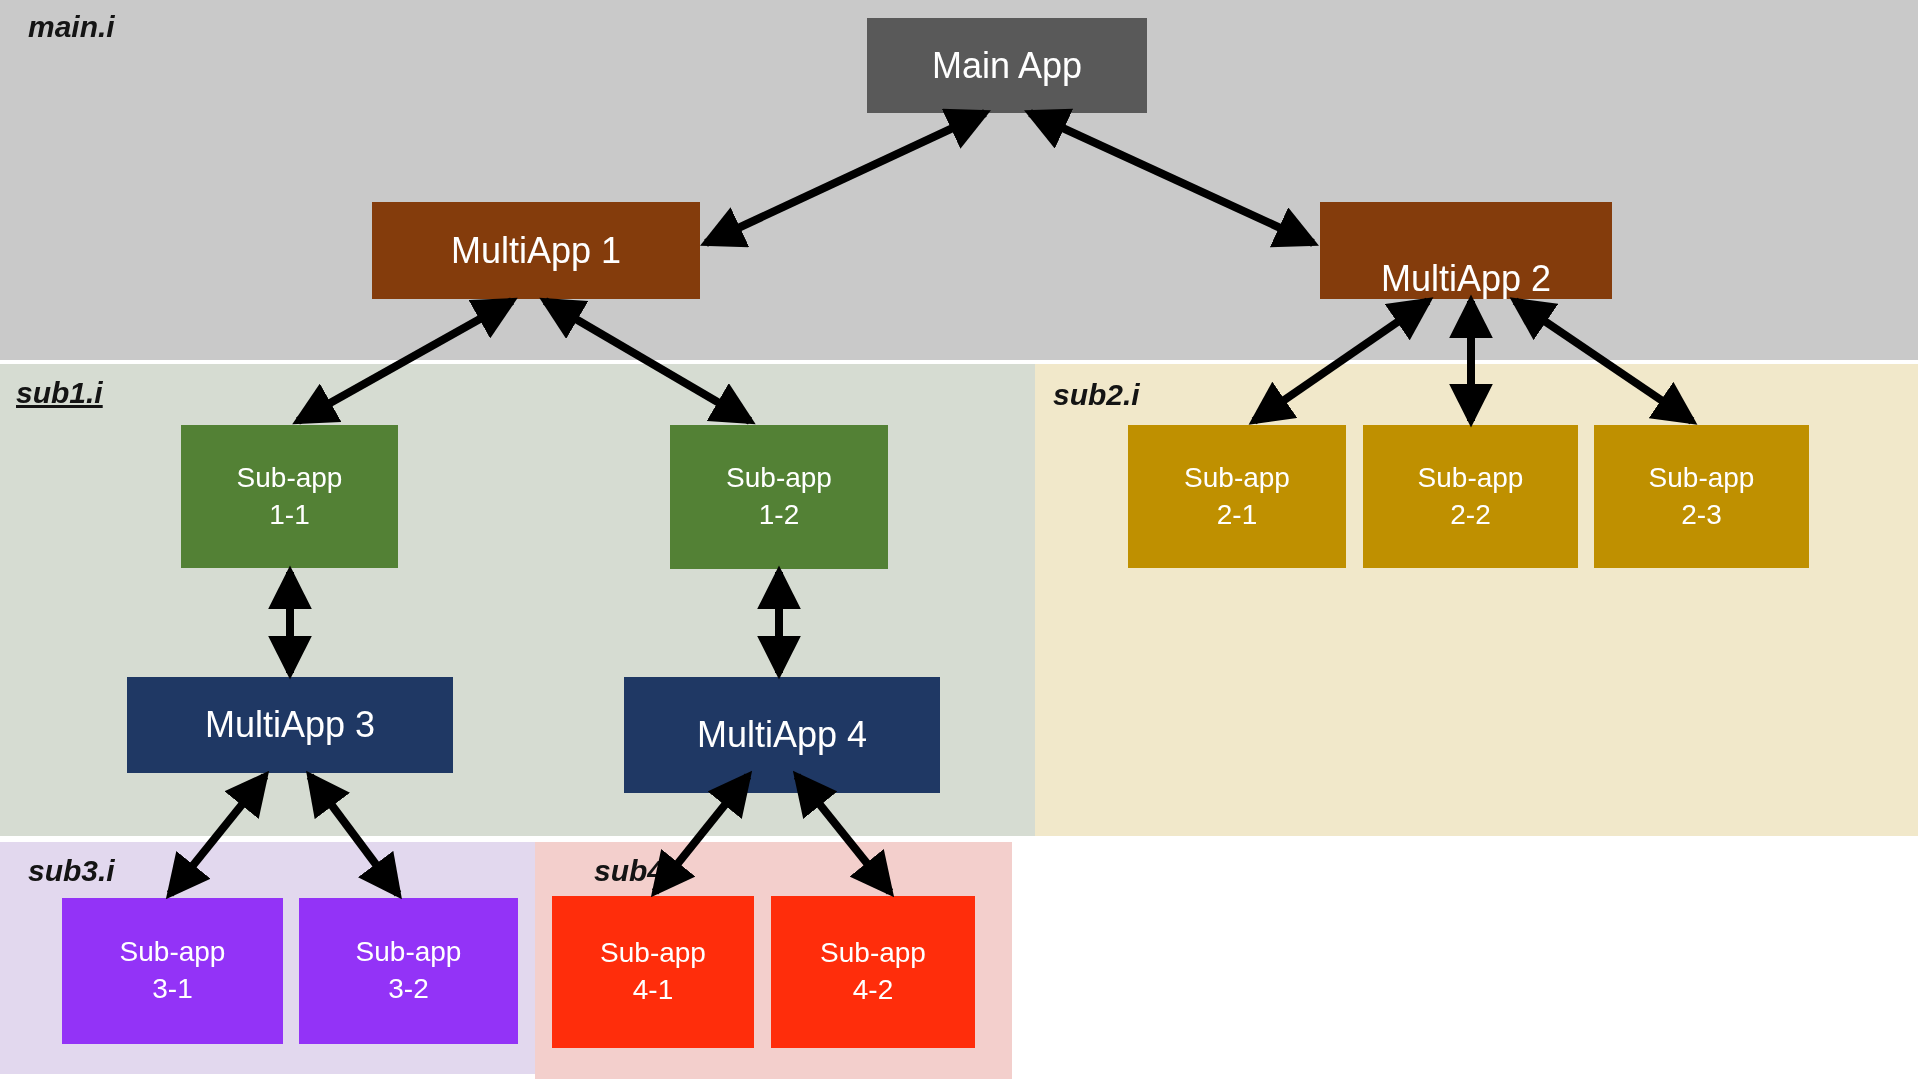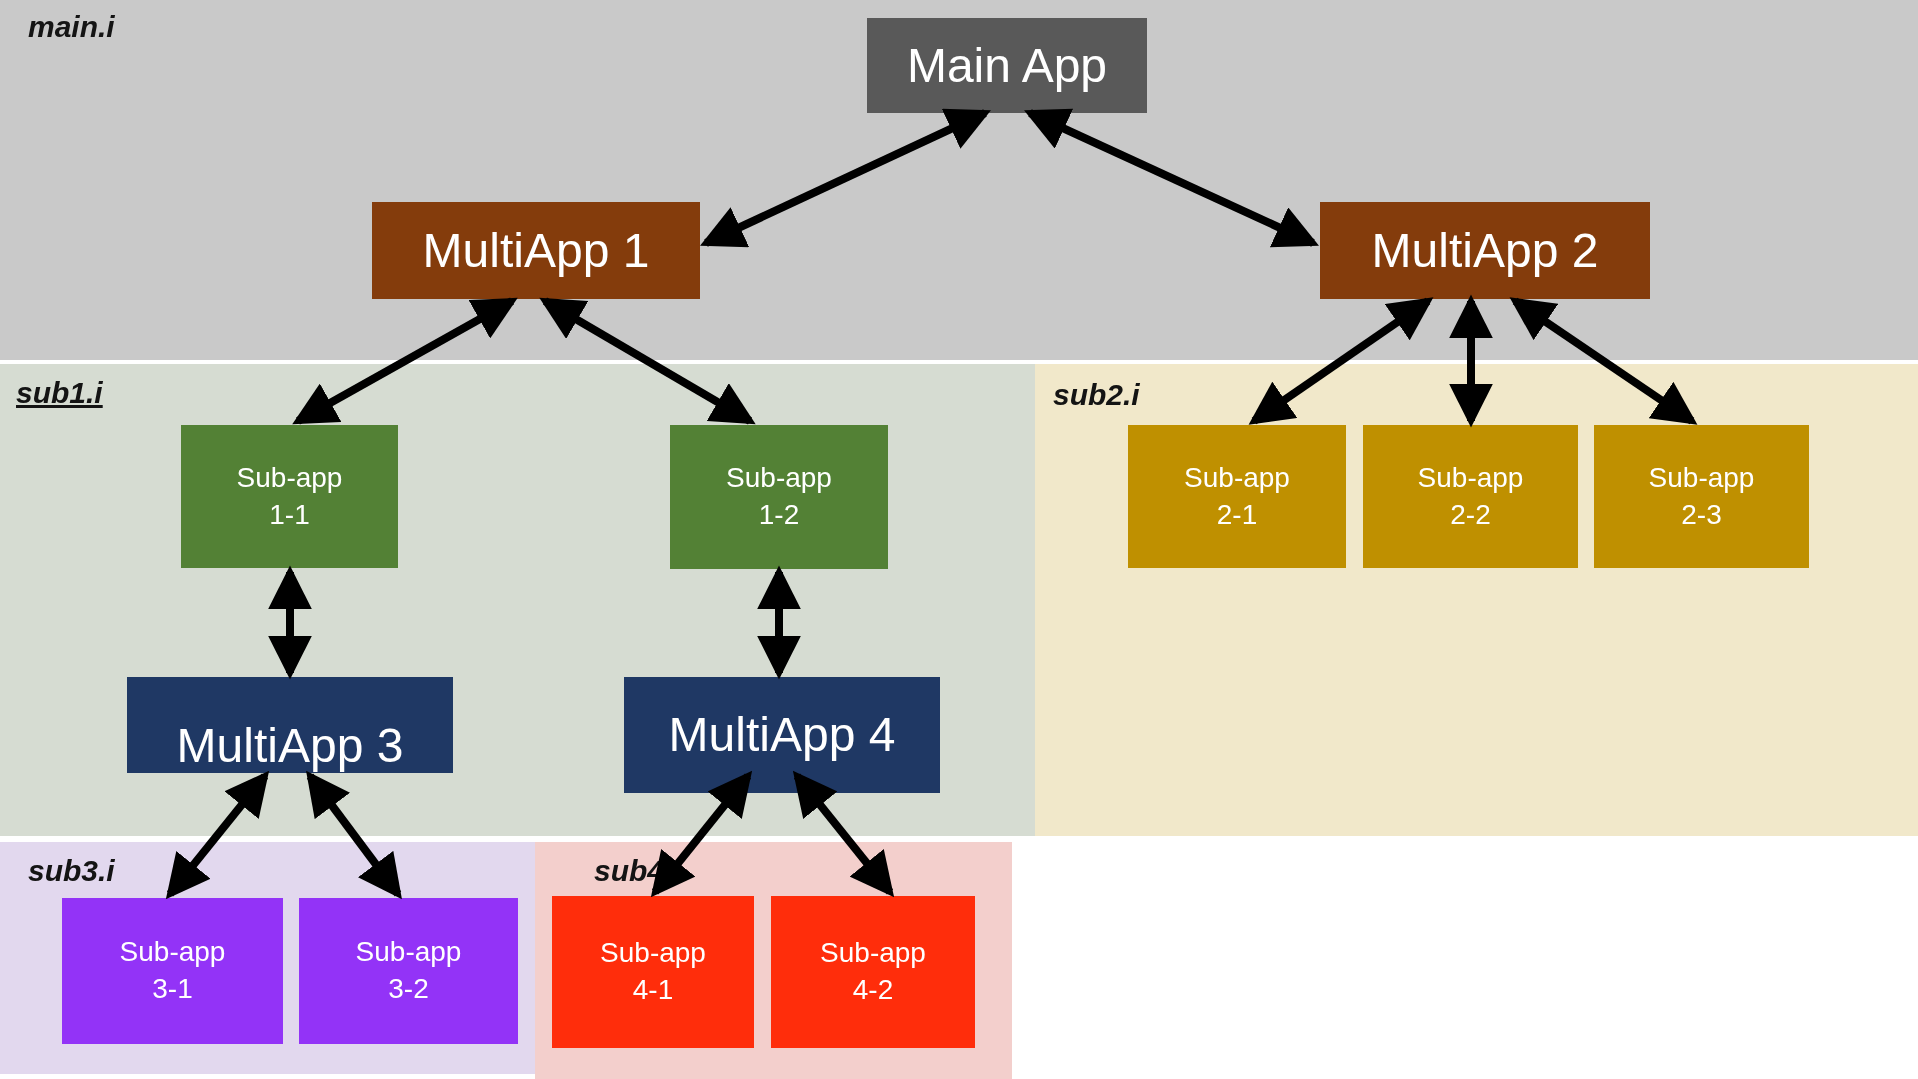--- a/index.html
+++ b/index.html
@@ -22,21 +22,21 @@
   }
   .node{
     position:absolute;
     display:flex;
     flex-direction:column;
     align-items:center;
     justify-content:center;
     text-align:center;
     color:#ffffff;
   }
-  .node .t1{font-size:48px;line-height:1.15;}
+  .node .t1{font-size:36px;line-height:1.15;}
   .node .s1{font-size:28px;line-height:1.32;}
   .bg-main{background:#c9c9c9;}
   .bg-sub1{background:#d6dcd2;}
   .bg-sub2{background:#f1e8ca;}
   .bg-sub3{background:#e2d8ee;}
   .bg-sub4{background:#f3cfcc;}
   .box-gray{background:#595959;}
   .box-brown{background:#843c0c;}
   .box-green{background:#538135;}
   .box-gold{background:#bf9000;}
@@ -76,21 +76,21 @@
   </div>
 
   <div class="node box-gray" style="left:867px;top:18px;width:280px;height:95px;">
     <div class="t1">Main App</div>
   </div>
 
   <div class="node box-brown" style="left:372px;top:202px;width:328px;height:97px;text-align:center;">
     <div class="t1">MultiApp 1</div>
   </div>
 
-  <div class="node box-brown" style="left:1320px;top:202px;width:330px;height:97px;">
+  <div class="node box-brown" style="left:1320px;top:202px;width:292px;height:97px;justify-content:flex-end;">
     <div class="t1">MultiApp 2</div>
   </div>
 
   <div class="node box-green" style="left:181px;top:425px;width:217px;height:143px;">
     <div class="s1">Sub-app</div>
     <div class="s1">1-1</div>
   </div>
 
   <div class="node box-green" style="left:670px;top:425px;width:218px;height:144px;">
     <div class="s1">Sub-app</div>
@@ -105,21 +105,21 @@
   <div class="node box-gold" style="left:1363px;top:425px;width:215px;height:143px;">
     <div class="s1">Sub-app</div>
     <div class="s1">2-2</div>
   </div>
 
   <div class="node box-gold" style="left:1594px;top:425px;width:215px;height:143px;">
     <div class="s1">Sub-app</div>
     <div class="s1">2-3</div>
   </div>
 
-  <div class="node box-navy" style="left:127px;top:677px;width:326px;height:96px;justify-content:flex-end;">
+  <div class="node box-navy" style="left:127px;top:677px;width:326px;height:96px;">
     <div class="t1">MultiApp 3</div>
   </div>
 
   <div class="node box-navy" style="left:624px;top:677px;width:316px;height:116px;">
     <div class="t1">MultiApp 4</div>
   </div>
 
   <div class="node box-purple" style="left:62px;top:898px;width:221px;height:146px;">
     <div class="s1">Sub-app</div>
     <div class="s1">3-1</div>

